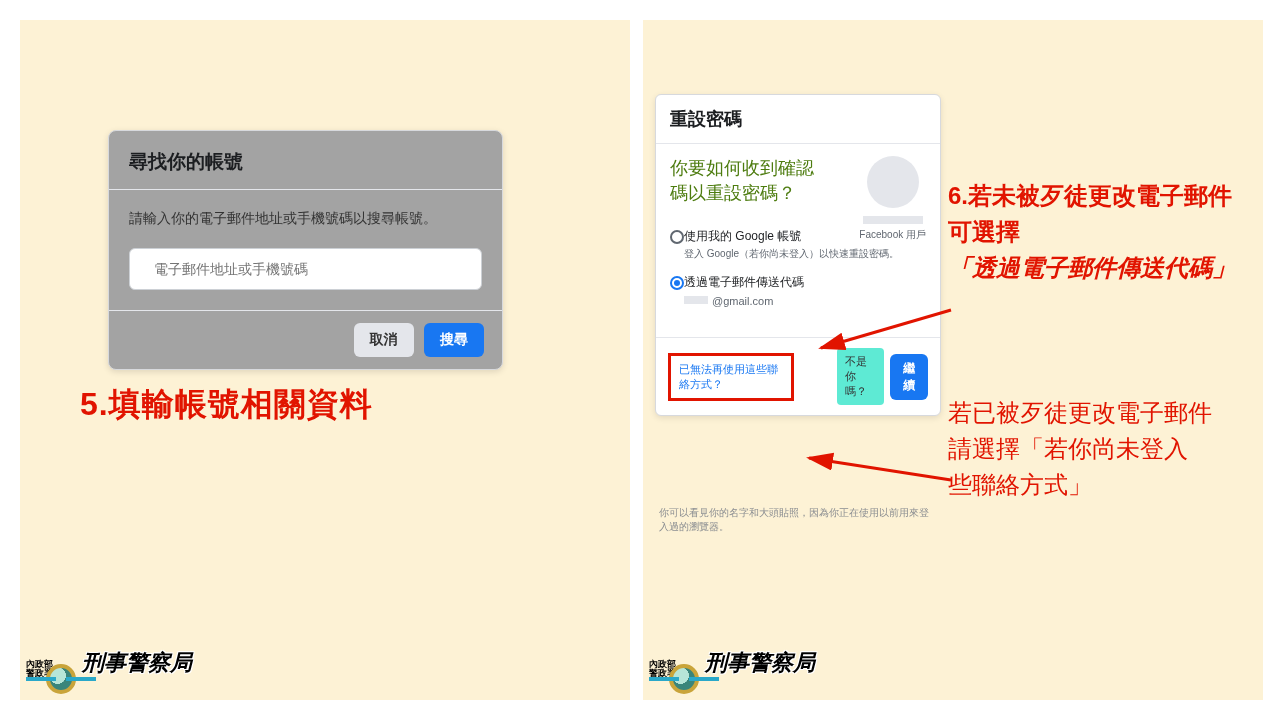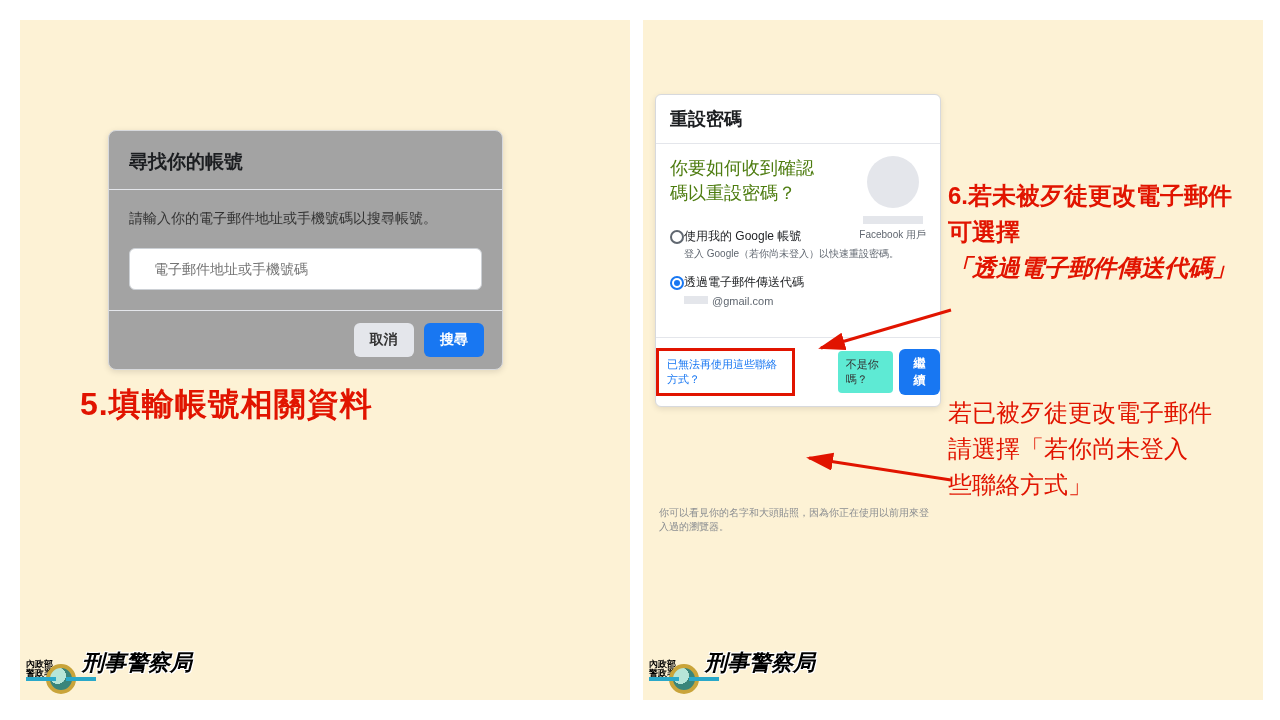--- a/index.html
+++ b/index.html
@@ -125,21 +125,21 @@
   .avatar .circ {
     width: 52px; height: 52px; border-radius: 50%;
     background: #e4e6eb; margin: 0 auto;
   }
   .avatar .bar {
     width: 60px; height: 8px; background: #e4e6eb; margin: 8px auto 4px auto;
   }
   .avatar .name { font-size: 10px; color: #606770; }
   .card-reset .ftr {
     border-top: 1px solid #e4e6eb;
-    padding: 10px 0;
+    padding: 10px 12px;
     display: flex; align-items: center; justify-content: flex-end; gap: 43px;
   }
   .noAccessBox {
     border: 3px solid #e11400;
     padding: 6px 8px;
   }
   .noAccess { font-size: 11px; color: #1877f2; }
   .ftr .right { display:flex; gap:6px; align-items:center; }
   .notYou {
     background:#5eead4; color:#333; font-size:11px;

